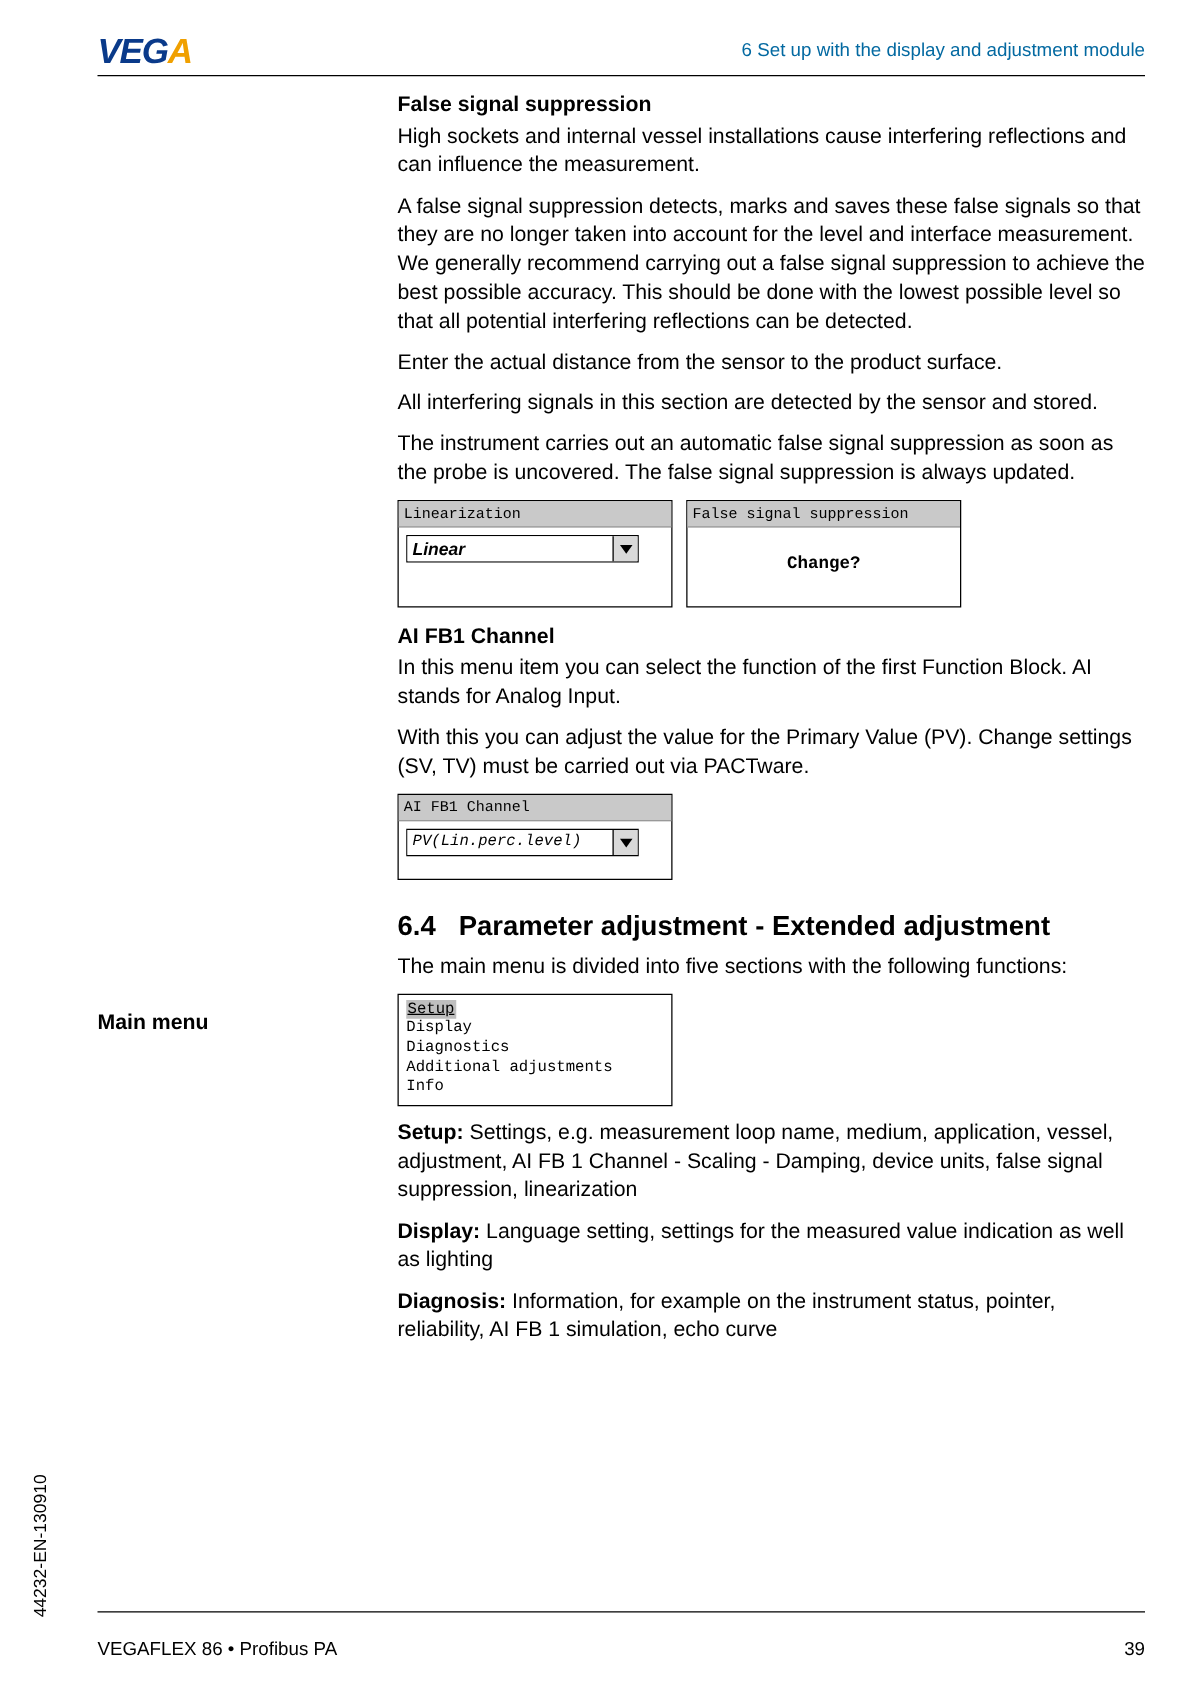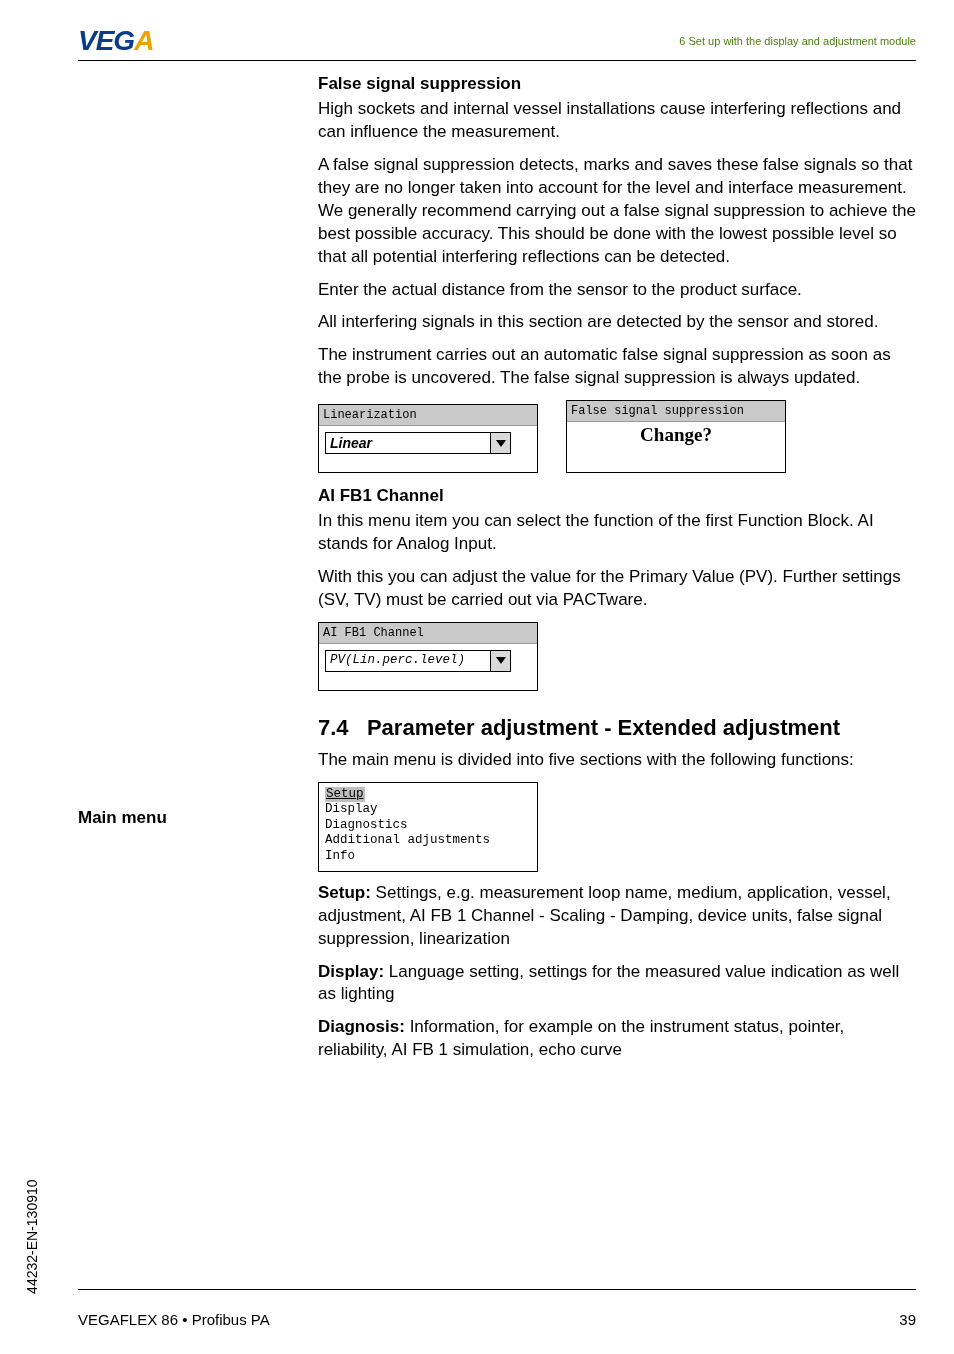--- a/index.html
+++ b/index.html
@@ -36,22 +36,22 @@
     font-style: italic;
     font-size: 28px;
     color: #0a3a8a;
     letter-spacing: -1px;
     font-family: Arial, sans-serif;
   }
   .logo-accent {
     color: #f0a000;
   }
   .chapter-ref {
-    font-size: 11px;
-    color: #4d7c0f;
+    font-size: 15px;
+    color: #0369a1;
   }
   .hr {
     border: none;
     border-top: 1.5px solid #000;
     margin-top: 2px;
     margin-bottom: 10px;
   }
   .content-col {
     margin-left: 240px;
     width: 598px;
@@ -60,23 +60,22 @@
     font-weight: bold;
     font-size: 17px;
     margin-top: 12px;
     margin-bottom: 2px;
   }
   .para {
     margin-bottom: 10px;
   }
   .screenshot-row {
     display: flex;
-    gap: 28px;
+    gap: 11px;
     margin: 6px 0 10px 0;
-    align-items: flex-end;
   }
   .win {
     border: 1.5px solid #000;
     background: #fff;
     font-family: "Courier New", monospace;
     font-size: 13px;
     padding: 0;
     width: 220px;
   }
   .win-title {
@@ -120,23 +119,23 @@
   }
   .tri-down {
     width: 0; height: 0;
     border-left: 5px solid transparent;
     border-right: 5px solid transparent;
     border-top: 7px solid #000;
   }
   .win-center {
     text-align: center;
     font-weight: bold;
-    font-family: Liberation Serif, serif;
-    font-size: 19px;
-    padding: 0 4px 24px 4px;
+    font-family: Liberation Mono, monospace;
+    font-size: 14px;
+    padding: 20px 4px 24px 4px;
   }
   .h2 {
     font-weight: bold;
     font-size: 22px;
     margin-top: 22px;
     margin-bottom: 6px;
   }
   .side-label {
     position: absolute;
     left: 58px;
@@ -215,38 +214,38 @@
         </div>
       </div>
       <div class="win">
         <div class="win-title">False signal suppression</div>
         <div class="win-center">Change?</div>
       </div>
     </div>
 
     <div class="h3">AI FB1 Channel</div>
     <div class="para">In this menu item you can select the function of the first Function Block. AI stands for Analog Input.</div>
-    <div class="para">With this you can adjust the value for the Primary Value (PV). Further settings (SV, TV) must be carried out via PACTware.</div>
+    <div class="para">With this you can adjust the value for the Primary Value (PV). Change settings (SV, TV) must be carried out via PACTware.</div>
 
     <div class="screenshot-row">
       <div class="win">
         <div class="win-title">AI FB1 Channel</div>
         <div class="win-body">
           <div class="dropdown">
             <div class="dropdown-text mono">PV(Lin.perc.level)</div>
             <div class="dropdown-btn">
                 <div class="tri-down"></div>
               </div>
           </div>
         </div>
       </div>
     </div>
 
     <div class="h2">
-      <span>7.4</span>&nbsp;&nbsp;&nbsp;<span>Parameter adjustment - Extended adjustment</span>
+      <span>6.4</span>&nbsp;&nbsp;&nbsp;<span>Parameter adjustment - Extended adjustment</span>
     </div>
 
     <div class="para" id="mm-intro">The main menu is divided into five sections with the following functions:</div>
 
     <div class="menu-win">
       <span class="menu-sel">Setup</span><br>
       <span>Display</span><br>
       <span>Diagnostics</span><br>
       <span>Additional adjustments</span><br>
       <span>Info</span>

